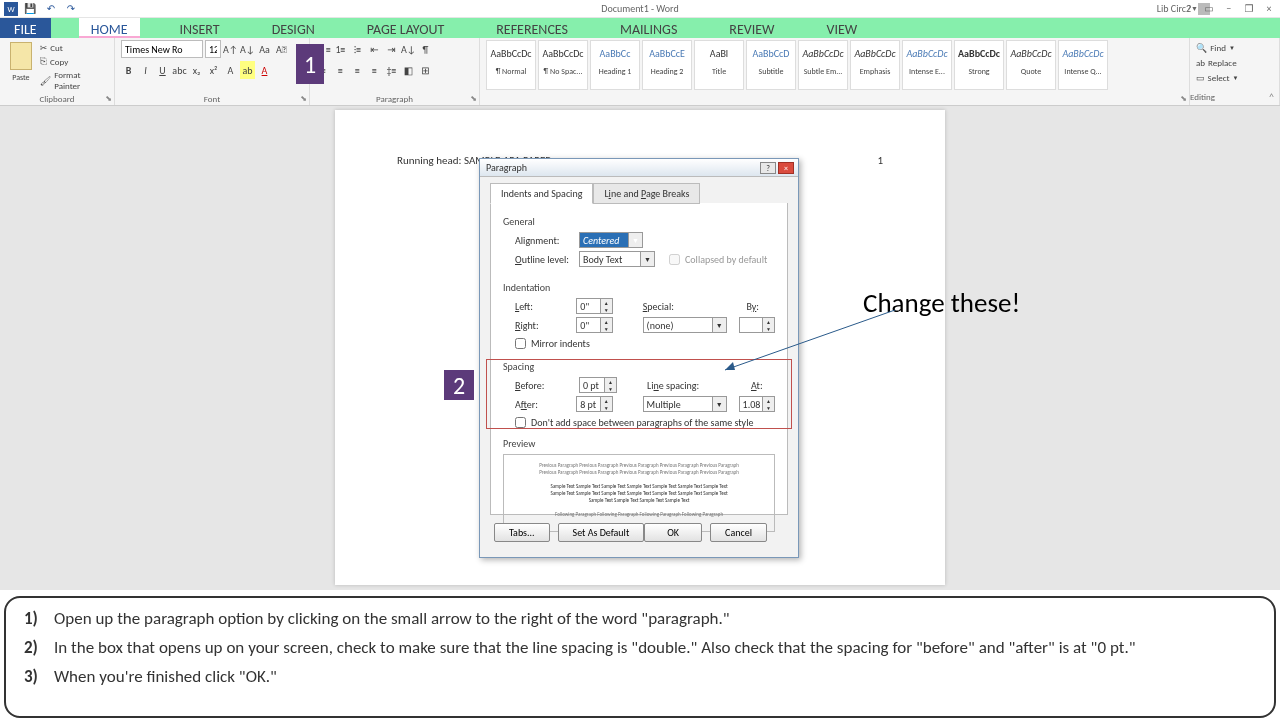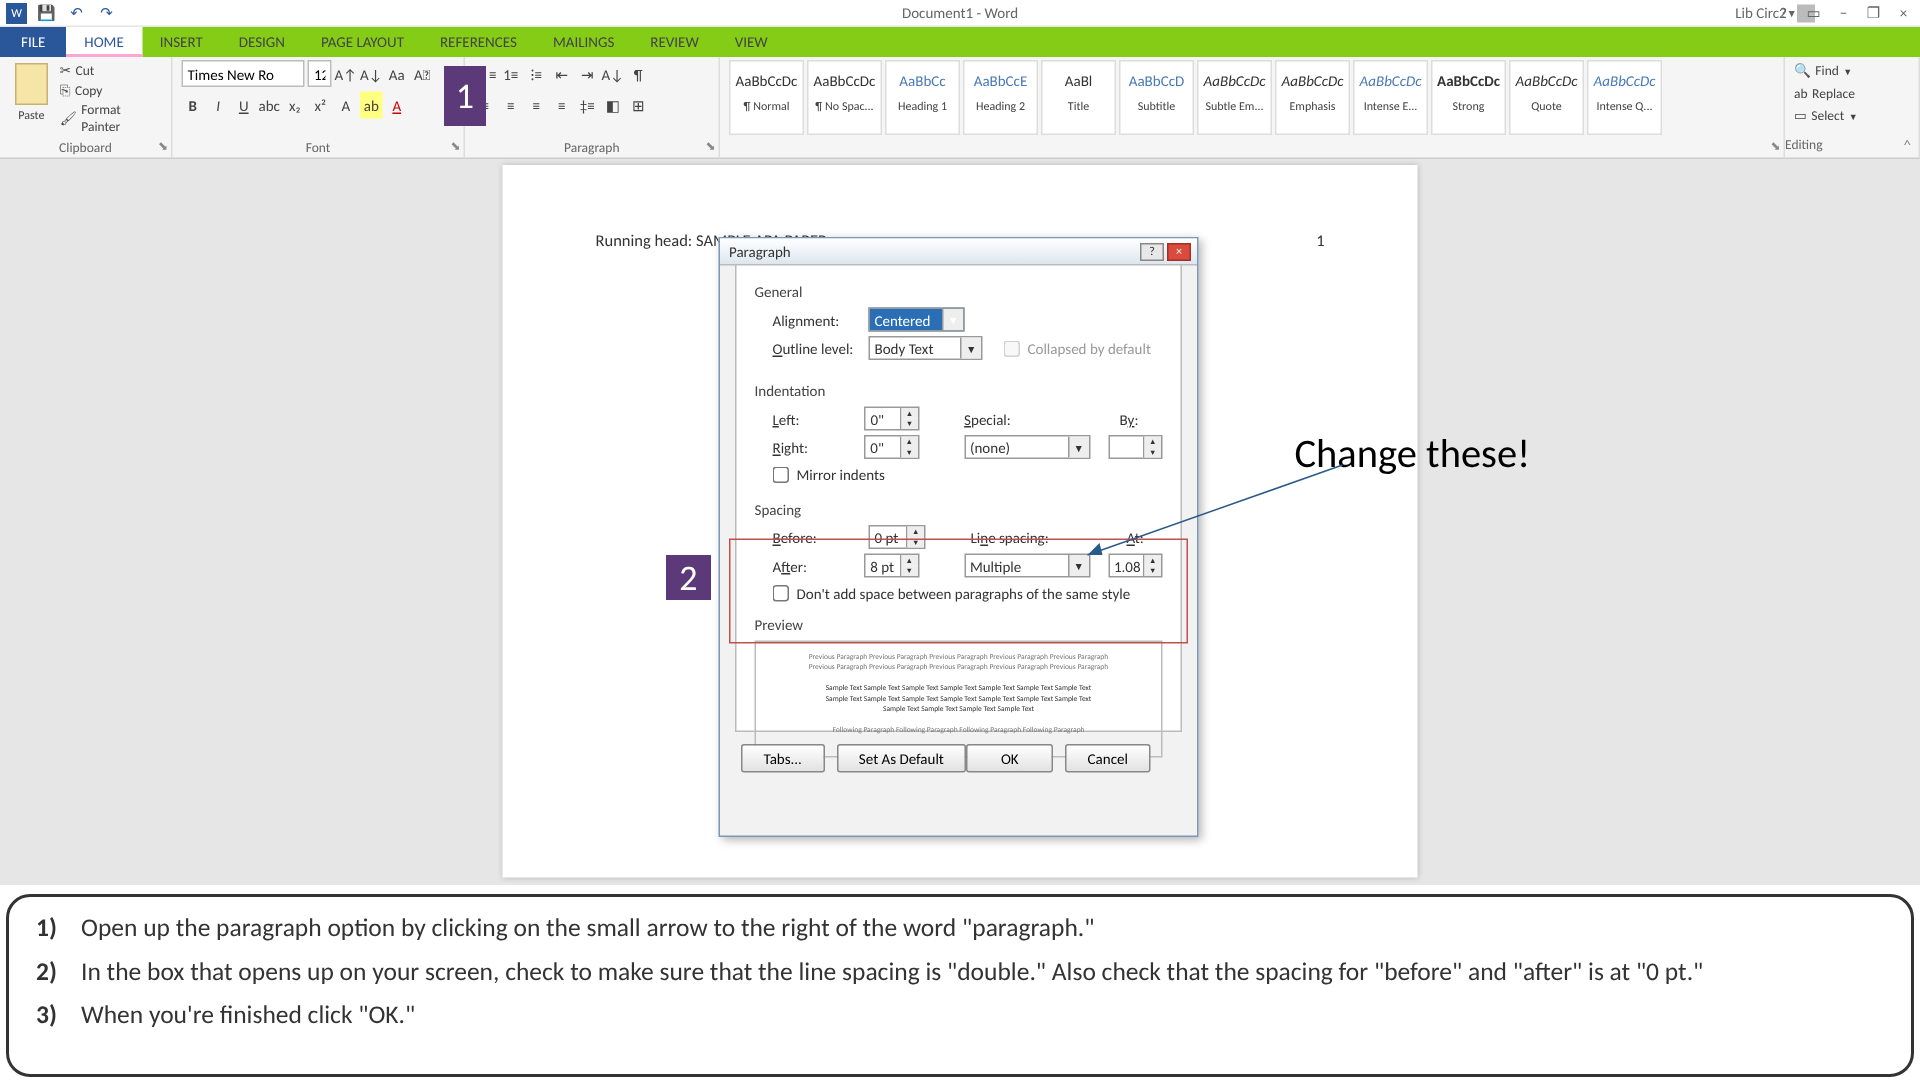--- a/index.html
+++ b/index.html
@@ -9,21 +9,21 @@
 .titlebar { height: 18px; background: #fff; display: flex; align-items: center; font-size: 10px; color: #555; position: relative; border-bottom: 1px solid #e5e5e5; }
 .titlebar .qat { display: flex; gap: 6px; padding-left: 4px; }
 .titlebar .qat span { width: 14px; height: 14px; display: inline-flex; align-items: center; justify-content: center; font-size: 10px; color: #2a579a; }
 .titlebar .doc-title { position: absolute; left: 50%; transform: translateX(-50%); color: #666; }
 .titlebar .win-controls { position: absolute; right: 4px; display: flex; gap: 6px; }
 .titlebar .win-controls span { width: 14px; text-align: center; color: #666; cursor: pointer; }
 .titlebar .user { position: absolute; right: 70px; color: #666; display: flex; align-items: center; gap: 0; }
 .titlebar .user .avatar { width: 12px; height: 12px; background: #bbb; display: inline-block; }
 
 
-.ribbon-tabs { height: 20px; display: flex; background: #84cc16; font-size: 10px; }
+.ribbon-tabs { height: 20px; display: flex; background: #86efac; font-size: 14px; gap: 28px; }
 .ribbon-tabs div { padding: 3px 12px; text-transform: uppercase; color: #444; cursor: pointer; }
 .ribbon-tabs .file-tab { background: #2a579a; color: #fff; padding: 3px 14px; }
 .ribbon-tabs .active { color: #2a579a; border-bottom: 2px solid #f9a8d4; background: #fff; }
 
 
 .ribbon { height: 68px; background: #f5f5f5; border-bottom: 1px solid #ccc; display: flex; font-size: 9px; color: #444; position: relative; }
 .ribbon-group { border-right: 1px solid #ddd; padding: 2px 6px 0 6px; display: flex; flex-direction: column; position: relative; }
 .ribbon-group .label { position: absolute; bottom: 1px; left: 0; right: 0; text-align: center; font-size: 9px; color: #666; }
 .ribbon-group .launcher { position: absolute; bottom: 2px; right: 2px; font-size: 8px; color: #888; cursor: pointer; }
 .clip-group { width: 115px; }
@@ -76,21 +76,21 @@
 .dialog-tabs { display: flex; padding: 6px 10px 0 10px; font-size: 10px; }
 .dialog-tabs div { padding: 3px 10px; border: 1px solid #bbb; background: #e8e8e8; cursor: pointer; }
 .dialog-tabs .active { background: #fff; border-bottom-color: #fff; }
 .dialog-body { padding: 6px 12px; border-top: 1px solid #bbb; margin-top: -1px; background: #fff; margin-left: 10px; margin-right: 10px; border: 1px solid #bbb; border-top: none; height: 312px; }
 .section-hdr { font-weight: normal; color: #444; margin: 6px 0 4px 0; }
 .form-row { display: flex; align-items: center; margin: 3px 0 3px 12px; gap: 6px; font-size: 10px; }
 .form-row label { width: 58px; }
 .form-row label u { text-decoration: underline; }
 .sel { border: 1px solid #999; background: #fff; height: 16px; font-size: 10px; padding-left: 3px; display: flex; align-items: center; position: relative; }
 .sel .arrow { position: absolute; right: 0; top: 0; bottom: 0; width: 14px; border-left: 1px solid #999; background: #eee; display: flex; align-items: center; justify-content: center; font-size: 7px; }
-.sel.highlighted { background: #2a6fb5; color: #fff; }
+.sel.highlighted { background: #2a6fb5; color: #fff; font-style: italic; }
 .spinner { border: 1px solid #999; background: #fff; width: 38px; height: 16px; display: flex; align-items: center; padding-left: 3px; position: relative; }
 .spinner .arrows { position: absolute; right: 0; top: 0; bottom: 0; width: 12px; border-left: 1px solid #999; display: flex; flex-direction: column; }
 .spinner .arrows span { flex: 1; font-size: 5px; display: flex; align-items: center; justify-content: center; background: #eee; }
 .chk { display: flex; align-items: center; gap: 5px; margin: 4px 0 4px 12px; }
 .chk input { width: 11px; height: 11px; }
 .preview-box { border: 1px solid #bbb; height: 78px; margin: 4px 0; padding: 6px 18px; overflow: hidden; }
 .preview-box .text-line { font-size: 5px; color: #777; text-align: center; margin: 1px 0; }
 .dialog-footer { display: flex; justify-content: flex-start; padding: 8px 14px; }
 .dialog-footer .right-btns { display: flex; gap: 8px; }
 .dlg-btn { border: 1px solid #888; background: linear-gradient(#fff, #e2e2e2); padding: 2px 14px; font-size: 10px; cursor: pointer; border-radius: 2px; }
@@ -311,20 +311,24 @@
 </div>
 
 <div class="dialog">
   <div class="dialog-title">
     <span>Paragraph</span>
     <div class="btns">
       <span>?</span>
       <span class="close">×</span>
     </div>
   </div>
+  <div class="dialog-tabs">
+    <div class="active">Indents and Spacing</div>
+    <div><span>L</span><u>i</u><span>ne and </span><u>P</u><span>age Breaks</span></div>
+  </div>
   <div class="dialog-body">
     <div class="section-hdr">General</div>
     <div class="form-row">
       <label>Ali<u>g</u>nment:</label>
       <div class="sel highlighted" style="width:64px;">
           <span>Centered</span>
           <span class="arrow">▼</span>
         </div>
     </div>
     <div class="form-row">

